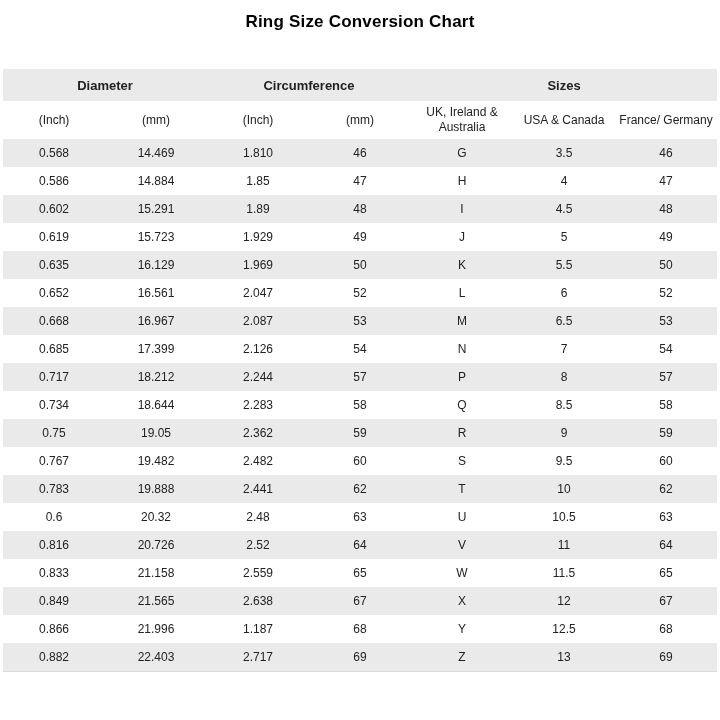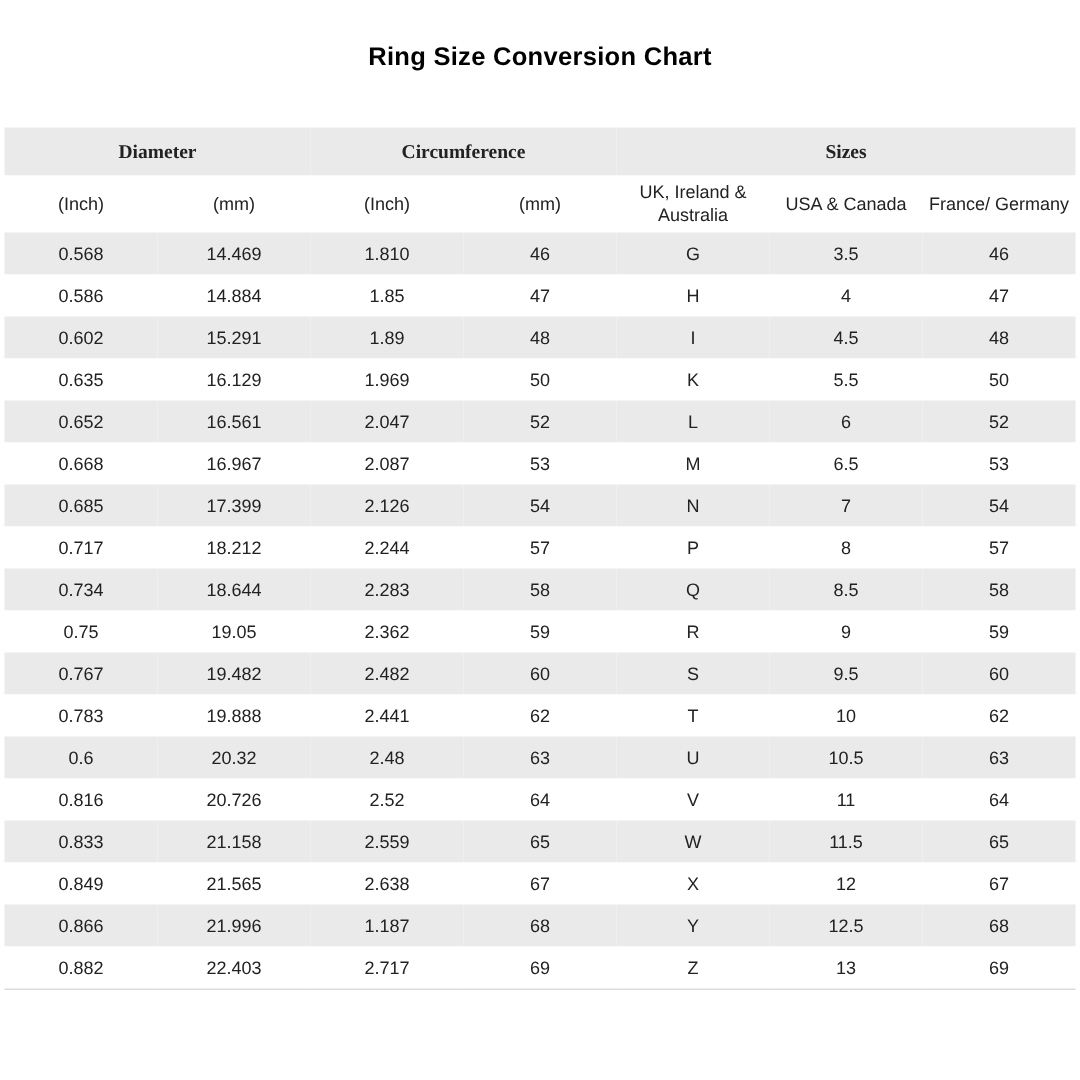--- a/index.html
+++ b/index.html
@@ -10,21 +10,21 @@
   }
   html,body{
     margin:0; padding:0;
     width:720px; height:720px;
     background:#ffffff;
     font-family:"Liberation Sans", sans-serif;
     color:var(--text);
   }
   .page-title{
     margin:0;
-    padding-top:28px;
+    padding-top:12px;
     text-align:center;
     font-size:17px;
     font-weight:bold;
     color:#000000;
     letter-spacing:0.2px;
   }
   table.conversion-table{
     margin:37px 3px 0 3px;
     width:714px;
     table-layout:fixed;
@@ -33,21 +33,20 @@
   }
   table.conversion-table col{ width:14.2857%; }
   thead tr.group-row th{
     background:var(--gray);
     height:32px;
     font-size:13px;
     font-weight:bold;
     text-align:center;
     vertical-align:middle;
     padding:0;
-    font-family:Liberation Serif, serif;
   }
   thead tr.sub-row th{
     background:var(--row-white);
     height:38px;
     font-size:12px;
     font-weight:normal;
     text-align:center;
     vertical-align:middle;
     padding:0 2px;
     line-height:1.25;
@@ -115,20 +114,29 @@
       <tr>
         <td>0.602</td>
         <td>15.291</td>
         <td>1.89</td>
         <td>48</td>
         <td>I</td>
         <td>4.5</td>
         <td>48</td>
       </tr>
       <tr>
+        <td>0.619</td>
+        <td>15.723</td>
+        <td>1.929</td>
+        <td>49</td>
+        <td>J</td>
+        <td>5</td>
+        <td>49</td>
+      </tr>
+      <tr>
         <td>0.635</td>
         <td>16.129</td>
         <td>1.969</td>
         <td>50</td>
         <td>K</td>
         <td>5.5</td>
         <td>50</td>
       </tr>
       <tr>
         <td>0.652</td>

